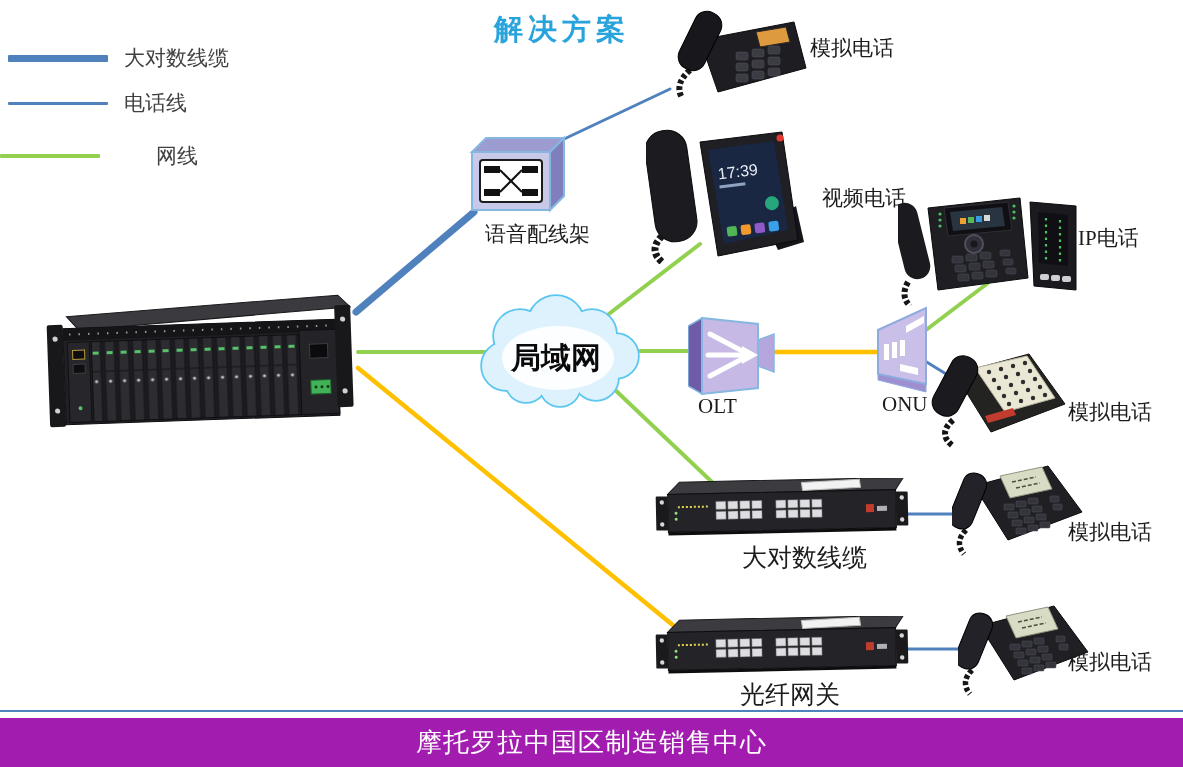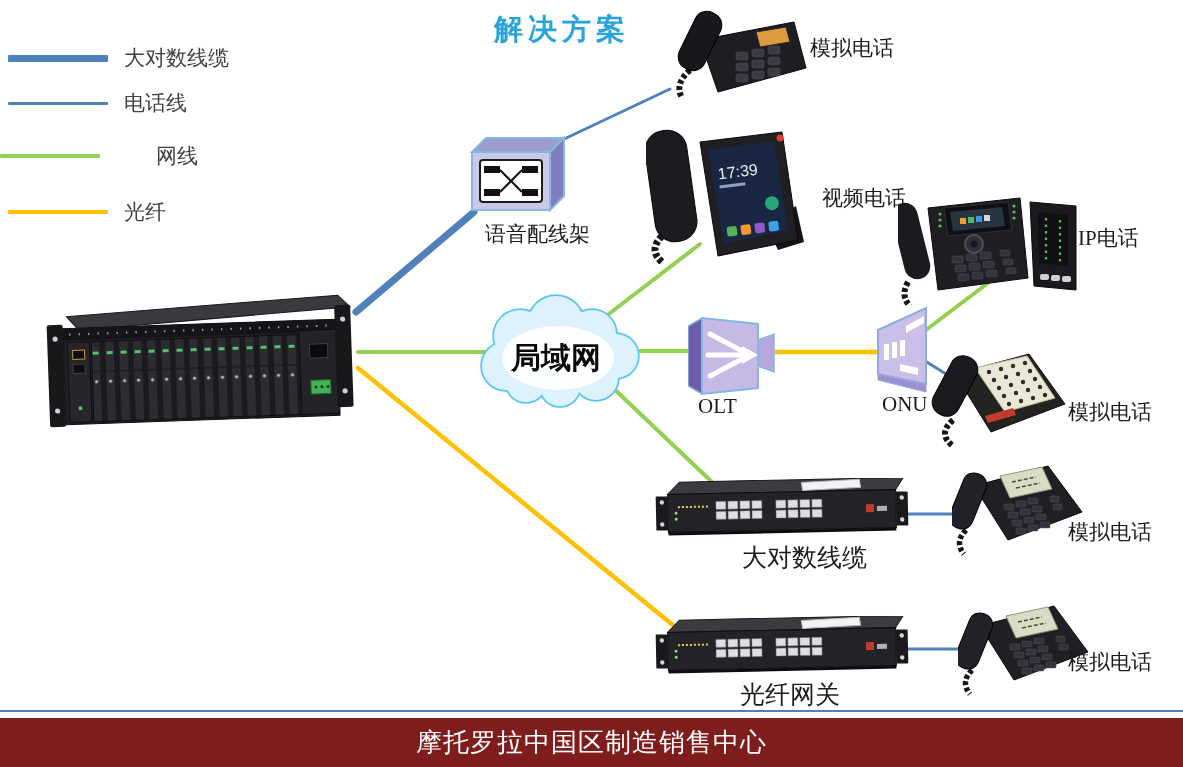--- a/index.html
+++ b/index.html
@@ -45,24 +45,20 @@
     <div class="legend-swatch" style="background: rgb(79, 129, 189); height: 7px;"></div>
     <div class="legend-label">大对数线缆</div>
   </div>
   <div class="legend-row" style="left:8px;top:88px;">
     <div class="legend-swatch" style="background: rgb(79, 129, 189); height: 3px;"></div>
     <div class="legend-label">电话线</div>
   </div>
   <div class="legend-row" style="left:0;top:141px;gap:40px;">
     <div class="legend-swatch" style="background: rgb(146, 208, 80); height: 4px;"></div>
     <div class="legend-label">网线</div>
-  </div>
-  <div class="legend-row" style="left:8px;top:197px;">
-    <div class="legend-swatch" style="background: rgb(255, 192, 0); height: 4.5px;"></div>
-    <div class="legend-label">光纤</div>
   </div>
 
   <div class="node" style="left:34px;top:288px;">
     <svg width="332" height="148" viewBox="0 0 332 148">
       <defs>
         <pattern id="slotp" width="14" height="80" patternUnits="userSpaceOnUse">
           <rect width="14" height="80" fill="#1c1c20"></rect>
           <rect x="1" width="10" height="80" fill="#2c2c31" stroke="#141417"></rect>
           <circle cx="6" cy="10" r="1.6" fill="#c6c6cc"></circle>
           <rect x="3" y="60" width="6" height="3" fill="#57c26a"></rect>
@@ -410,17 +406,17 @@
         <rect x="98" y="44" width="9" height="6" rx="1"></rect>
           <rect x="101" y="52" width="9" height="6" rx="1"></rect>
       </g>
       <rect x="4" y="20" width="24" height="58" rx="11" fill="#222228" stroke="#000" transform="rotate(22 16 49)"></rect>
       <path d="M14,78 Q2,90 12,102" fill="none" stroke="#15151a" stroke-width="5.5" stroke-dasharray="4 2.5"></path>
     </svg>
   </div>
   <div class="label" style="left:1068px;top:648px;">模拟电话</div>
 
   <div class="footer-line" style="background: rgb(79, 129, 189);"></div>
-  <div class="footer" style="background: #7f1d1d; color: rgb(255, 255, 255);">
+  <div class="footer" style="background: #a21caf; color: rgb(255, 255, 255);">
     <span>摩托罗拉中国区制造销售中心</span>
   </div>
 
 </div>
 
 </body></html>

